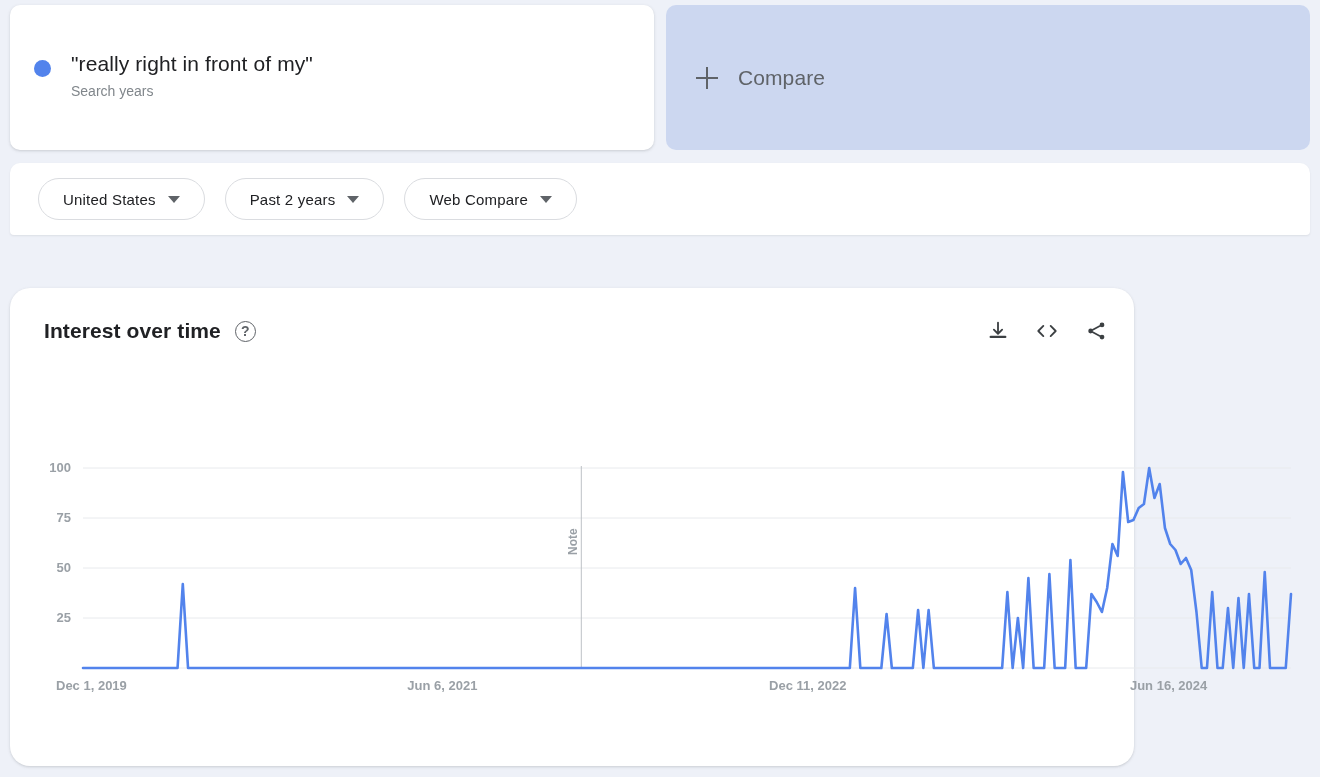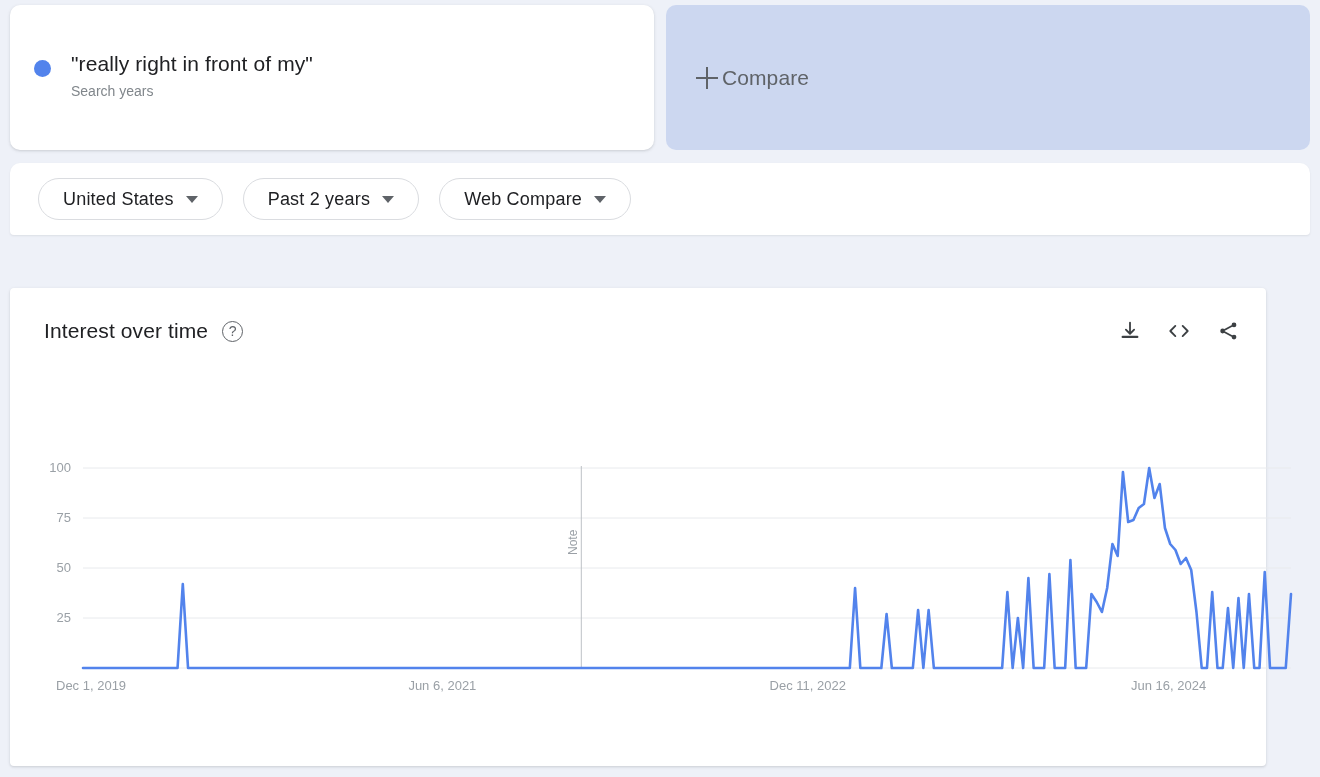--- a/index.html
+++ b/index.html
@@ -55,21 +55,21 @@
   .compare-card {
     width: 646px; height: 145px;
     margin: 5px 10px 0 12px;
     background: #ccd7f0;
     border-radius: 10px;
     display: flex;
     align-items: center;
     padding-left: 30px;
     cursor: pointer;
   }
-  .compare-inner { display: flex; align-items: center; gap: 4px; }
+  .compare-inner { display: flex; align-items: center; gap: 20px; }
   .plus-icon {
     width: 22px; height: 22px;
     position: relative;
     flex: none;
   }
   .plus-icon::before, .plus-icon::after {
     content: ""; position: absolute; background: #5f6368;
   }
   .plus-icon::before { left: 0; top: 10px; width: 22px; height: 2px; }
   .plus-icon::after { top: 0; left: 10px; height: 22px; width: 2px; }
@@ -89,40 +89,41 @@
   }
   .chip {
     height: 42px;
     border: 1px solid #dadce0;
     border-radius: 21px;
     background: #fff;
     display: flex; align-items: center; justify-content: center;
     gap: 12px;
     padding: 0 24px;
     cursor: pointer;
-    font-size: 18px;
+    font-size: 15px;
     color: #202124;
     letter-spacing: .2px;
     white-space: nowrap;
   }
   .caret {
     width: 0; height: 0;
     border-left: 6px solid transparent;
     border-right: 6px solid transparent;
     border-top: 7px solid #5f6368;
     flex: none;
   }
 
   
   .chart-card {
     position: absolute; left: 10px; top: 288px;
-    width: 1256px; height: 478px;
+    width: 1124px; height: 478px;
     background: #ffffff;
-    border-radius: 4px;
+    border-radius: 20px;
     box-shadow: 0 1px 2px rgba(60,64,67,.12), 0 1px 3px 1px rgba(60,64,67,.06);
+    font-weight: bold;
   }
   .chart-head {
     position: absolute; left: 34px; top: 22px; right: 26px;
     height: 42px;
     display: flex; align-items: center; justify-content: space-between;
   }
   .chart-title-wrap { display: flex; align-items: center; gap: 14px; }
   .chart-title {
     font-size: 21px;
     color: #202124;

